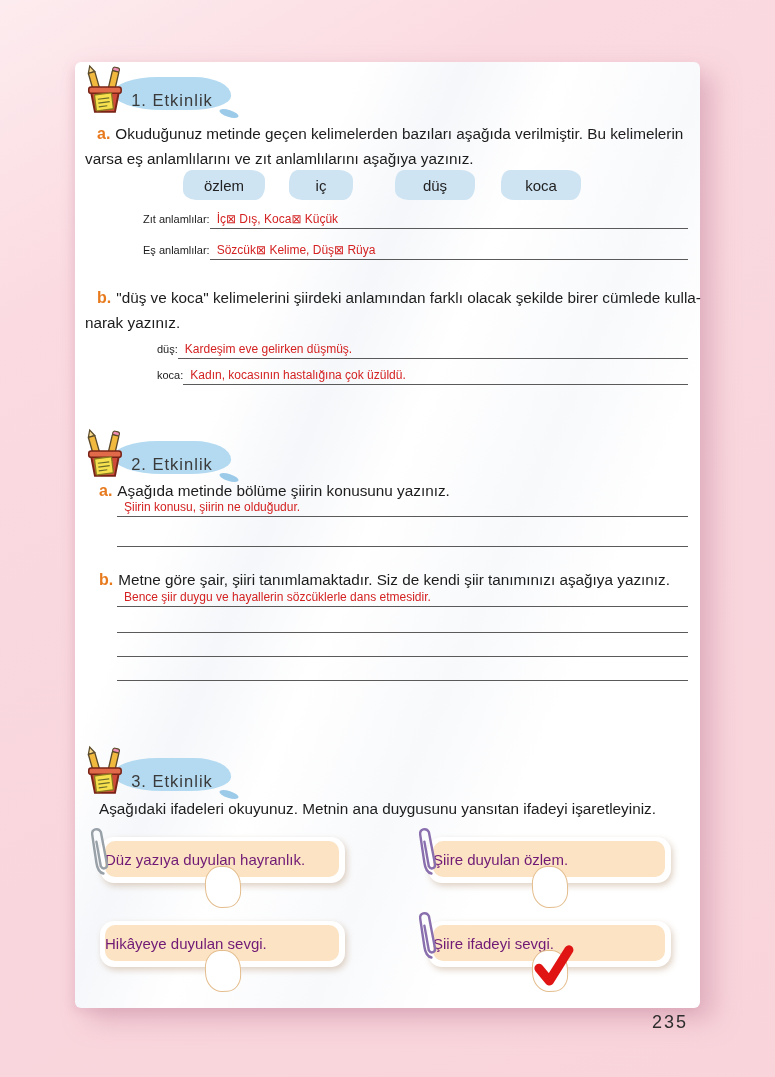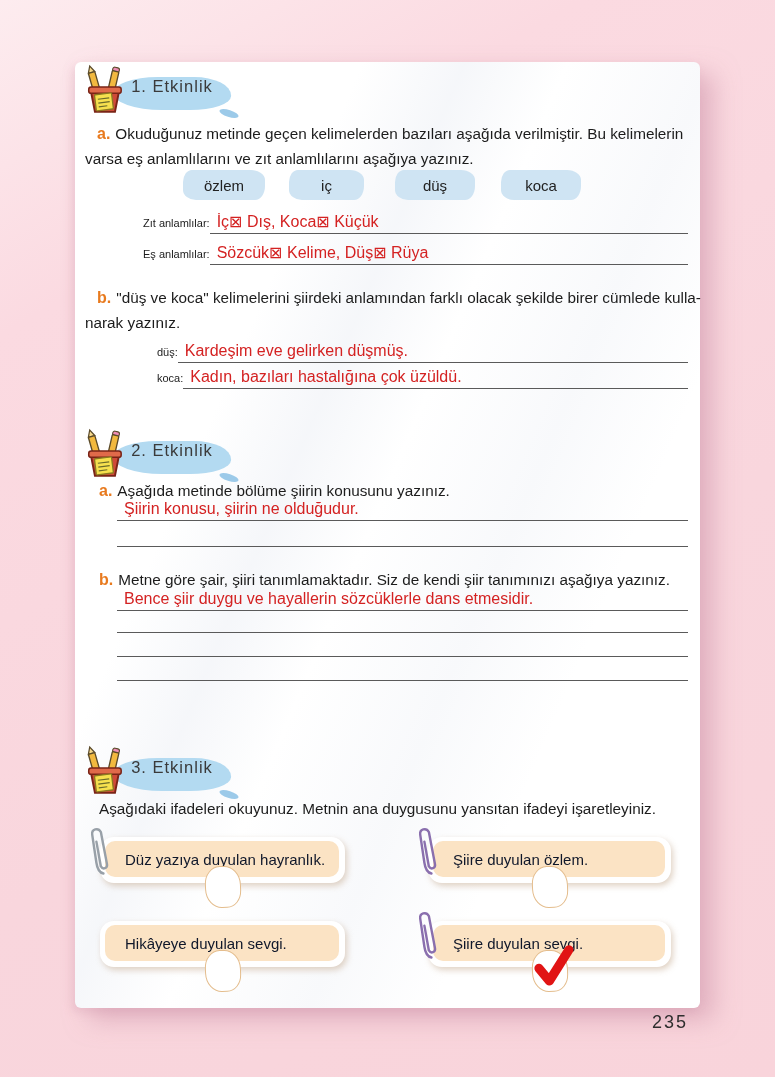--- a/index.html
+++ b/index.html
@@ -18,21 +18,21 @@
     border-radius:6px;
     box-shadow: 14px 12px 24px rgba(205,148,170,0.55), -3px 4px 10px rgba(205,148,170,0.28);
   }
   
   .activity-header { position:absolute; left:8px; width:220px; height:52px; }
   .cup-icon { position:absolute; left:0; top:0; z-index:2; }
   .badge {
     position:absolute; left:30px; top:13px; width:118px; height:33px;
     background:#b3daf1;
     border-radius: 55% 45% 50% 60% / 70% 80% 60% 75%;
-    display:flex; align-items:flex-start; justify-content:center;
+    display:flex; align-items:flex-end; justify-content:center;
   }
   .badge::after {
     content:""; position:absolute; right:-8px; bottom:-7px;
     width:20px; height:7px; background:#9ccae9; border-radius:50%;
     transform:rotate(18deg);
   }
   .badge-title { font-size:16.5px; letter-spacing:1px; color:#3a3a3a; }
   
   .para { position:absolute; font-size:15.3px; line-height:1.55; color:#1c1c1c; }
   .para .txt { white-space:pre-line; }
@@ -44,33 +44,33 @@
     position:absolute; top:108px; height:30px; width:82px;
     background:#cfe4f3; color:#222; font-size:15px;
     display:flex; align-items:center; justify-content:center;
     border-radius: 9px 14px 10px 13px / 12px 10px 14px 10px;
   }
   
   .row-line { position:absolute; display:flex; align-items:baseline; }
   .row-line .lbl { font-size:11px; color:#1c1c1c; flex:none;margin-left:48px; }
   .row-line .fill {
     flex:1; border-bottom:1px solid #5a5a5a; padding:0 0 2px 7px;
-    font-size:16px; color:#d42222; white-space:nowrap;
+    font-size:12px; color:#d42222; white-space:nowrap;
   }
   .rule { position:absolute; border-bottom:1px solid #5a5a5a; height:0; }
   
   .option-card {
     position:absolute; width:245px; height:46px;
     background:#fff; border-radius:14px;
     box-shadow:2px 3px 6px rgba(186,155,125,0.45);
   }
   .option-card .inner {
     position:absolute; inset:4px 6px 6px 5px; background:#fbe3c4; border-radius:10px;
-    display:flex; align-items:center; padding-left:20px;
-    font-size:15px; color:#0f172a;
+    display:flex; align-items:center; 
+    font-size:15px; color:#701a75;
   }
   .checkbox {
     position:absolute; left:50%; top:29px; width:36px; height:42px; z-index:2;
     background:#fff; border:1.5px solid #e4bd8d;
     border-radius:42% 46% 40% 46%;
     transform:translateX(-50%) rotate(-2deg);
   }
   .check { display:none; position:absolute; left:50%; top:22px; z-index:3; transform:translateX(-44%); }
   .option-card.checked .check { display:block; }
   .paperclip { position:absolute; left:-13px; top:-17px; z-index:4; }
@@ -123,21 +123,21 @@
   </div>
 
   <p class="para indent1" style="left:10px; top:60px; width:616px">
     <span class="bullet">a.</span><span class="txt">Okuduğunuz metinde geçen kelimelerden bazıları aşağıda verilmiştir. Bu kelimelerin
 varsa eş anlamlılarını ve zıt anlamlılarını aşağıya yazınız.</span>
   </p>
 
   <div class="chip" style="left:108px">
       <span>özlem</span>
     </div>
-  <div class="chip" style="left:214px; width:75px">
+  <div class="chip" style="left:214px; width:64px">
       <span>iç</span>
     </div>
   <div class="chip" style="left:320px; width:80px">
       <span>düş</span>
     </div>
   <div class="chip" style="left:426px; width:80px">
       <span>koca</span>
     </div>
 
   <div class="row-line" style="left:20px; top:150px; right:12px">
@@ -153,21 +153,21 @@
     <span class="bullet">b.</span><span class="txt">"düş ve koca" kelimelerini şiirdeki anlamından farklı olacak şekilde birer cümlede kulla-
 narak yazınız.</span>
   </p>
 
   <div class="row-line" style="left:34px; top:280px; right:12px">
     <span class="lbl">düş:</span>
     <span class="fill">Kardeşim eve gelirken düşmüş.</span>
   </div>
   <div class="row-line" style="left:34px; top:306px; right:12px">
     <span class="lbl">koca:</span>
-    <span class="fill">Kadın, bazıları hastalığına çok üzüldü.</span>
+    <span class="fill">Kadın, kocasının hastalığına çok üzüldü.</span>
   </div>
 
   <div class="activity-header" style="top:366px">
     <svg class="cup-icon" width="42" height="50" viewBox="0 0 44 52">
         <use href="#cup"></use>
       </svg>
     <div class="badge">
       <span class="badge-title">2. Etkinlik</span>
     </div>
   </div>
@@ -232,21 +232,21 @@
       </div>
     <div class="checkbox"></div>
 
   </div>
 
   <div class="option-card clip-purple checked" style="left:353px; top:859px; width:243px">
     <svg class="paperclip" width="26" height="62" viewBox="0 0 26 60" style="transform:rotate(-24deg)">
         <use href="#clip"></use>
       </svg>
     <div class="inner">
-        <span>Şiire duyulan sevgi.</span>
+        <span>Şiire ifadeyi sevgi.</span>
       </div>
     <div class="checkbox"></div>
     <svg class="check" width="46" height="46" viewBox="0 0 40 40">
         <path d="M8 22 L17 33 L34 6" stroke="#e11414" stroke-width="8" fill="none" stroke-linecap="round" stroke-linejoin="round"></path>
       </svg>
   </div>
 
 </div>
 
 <div class="page-num">235</div>

